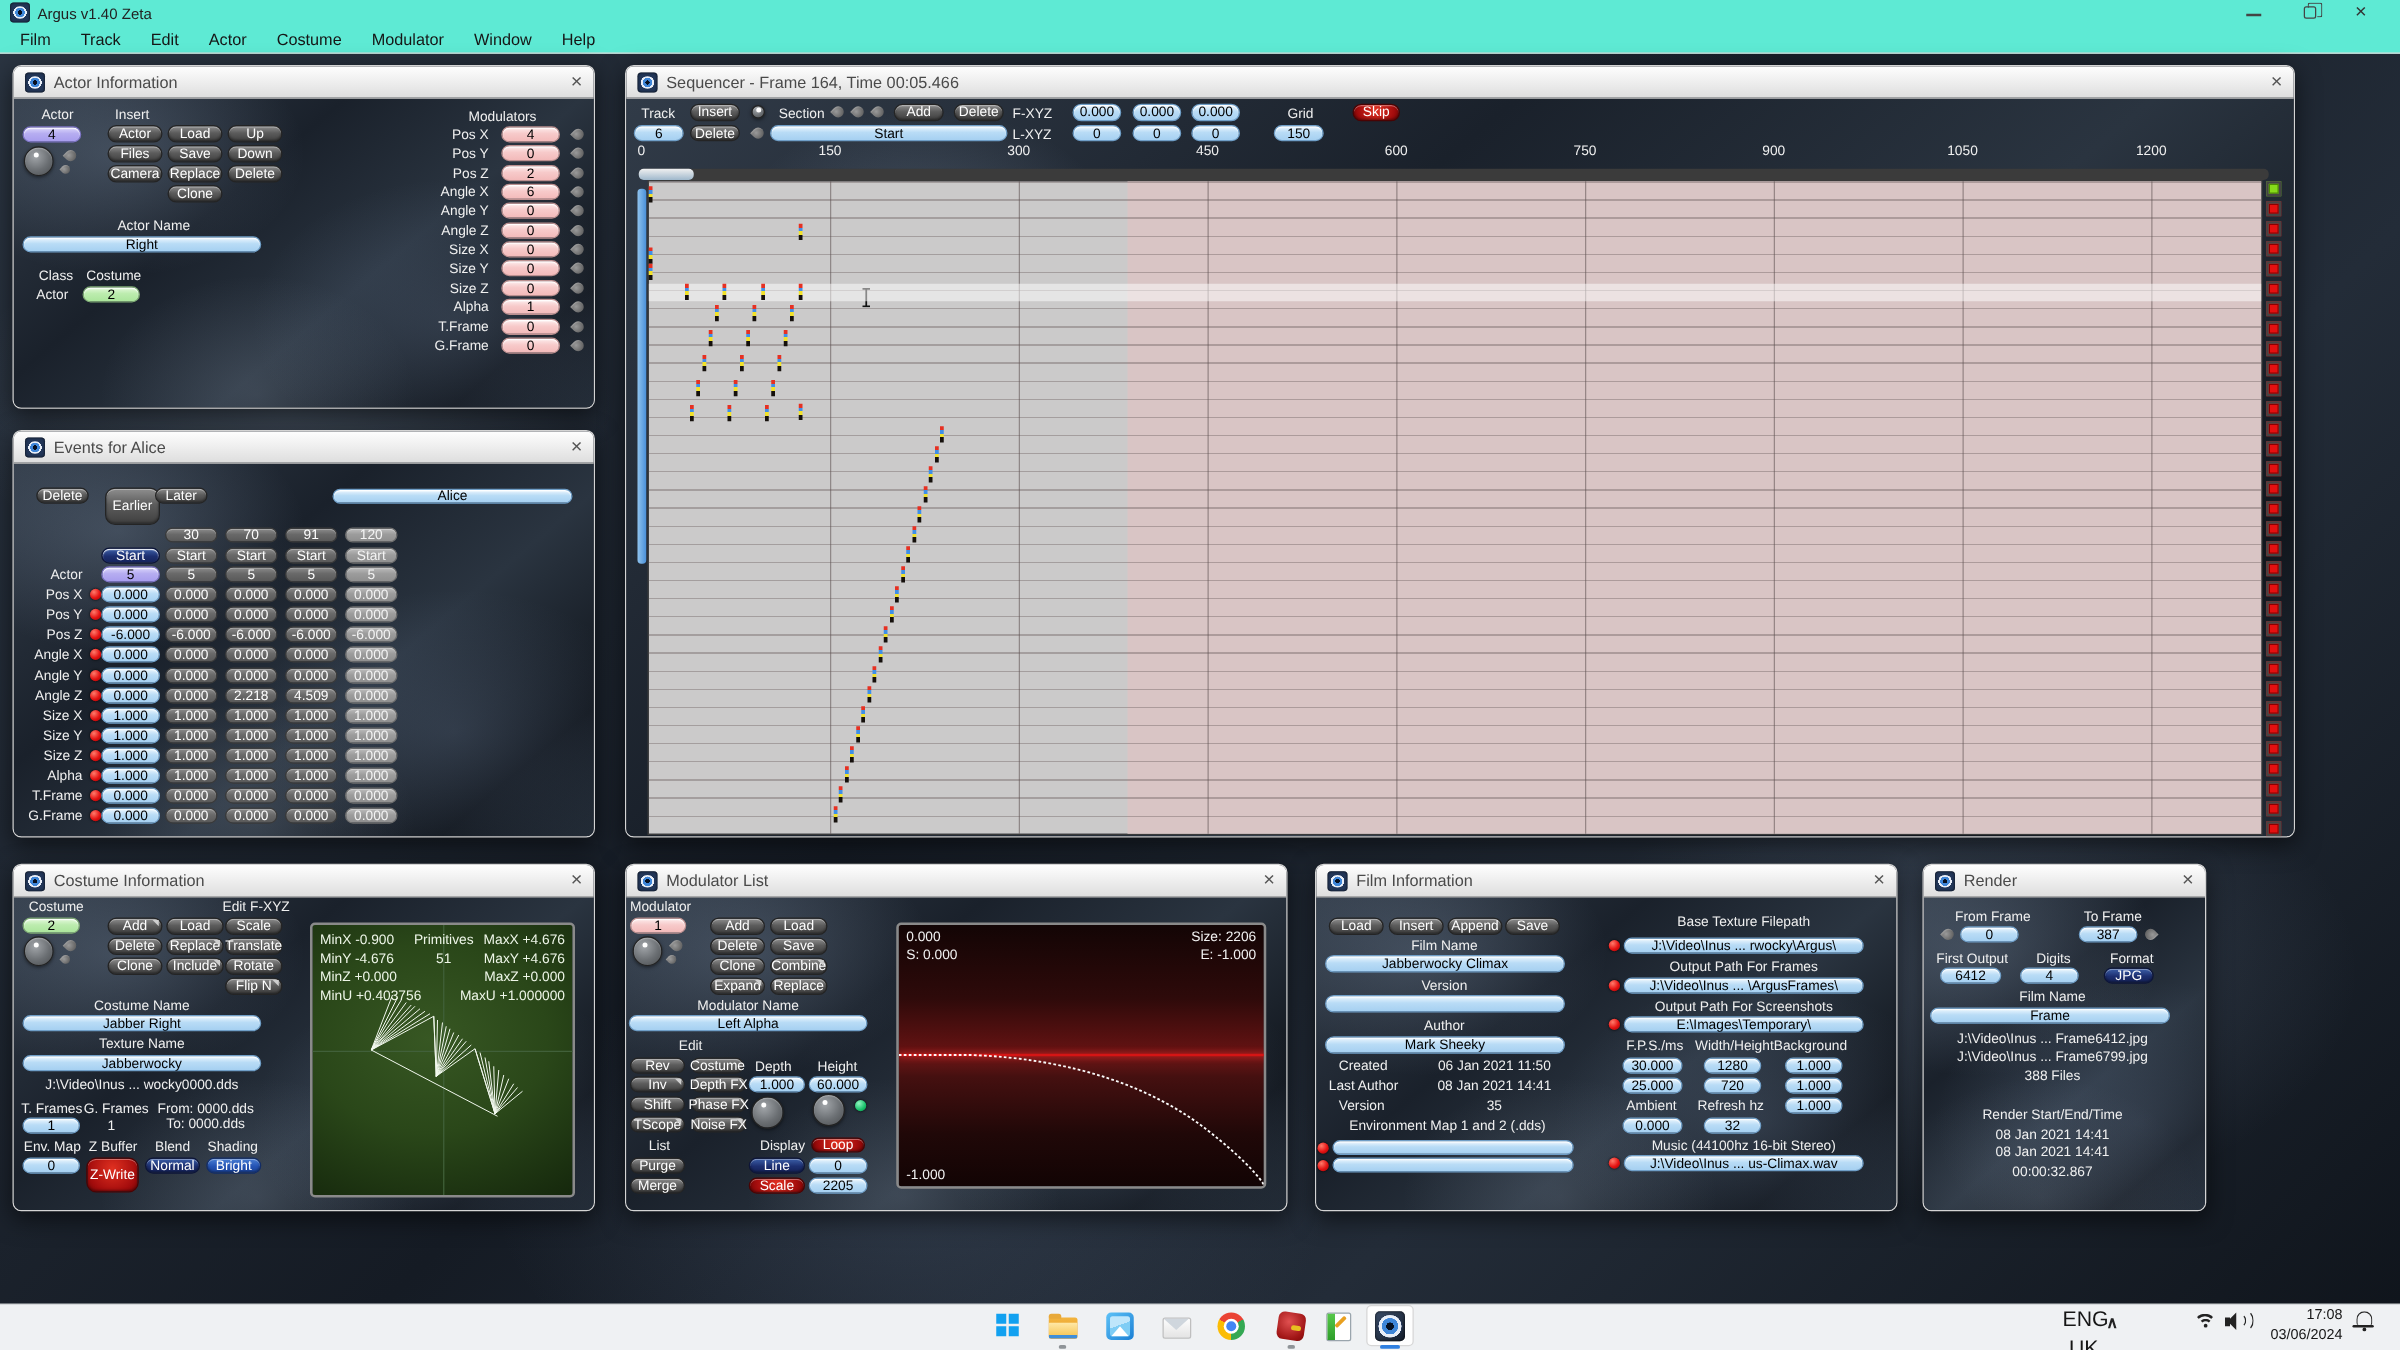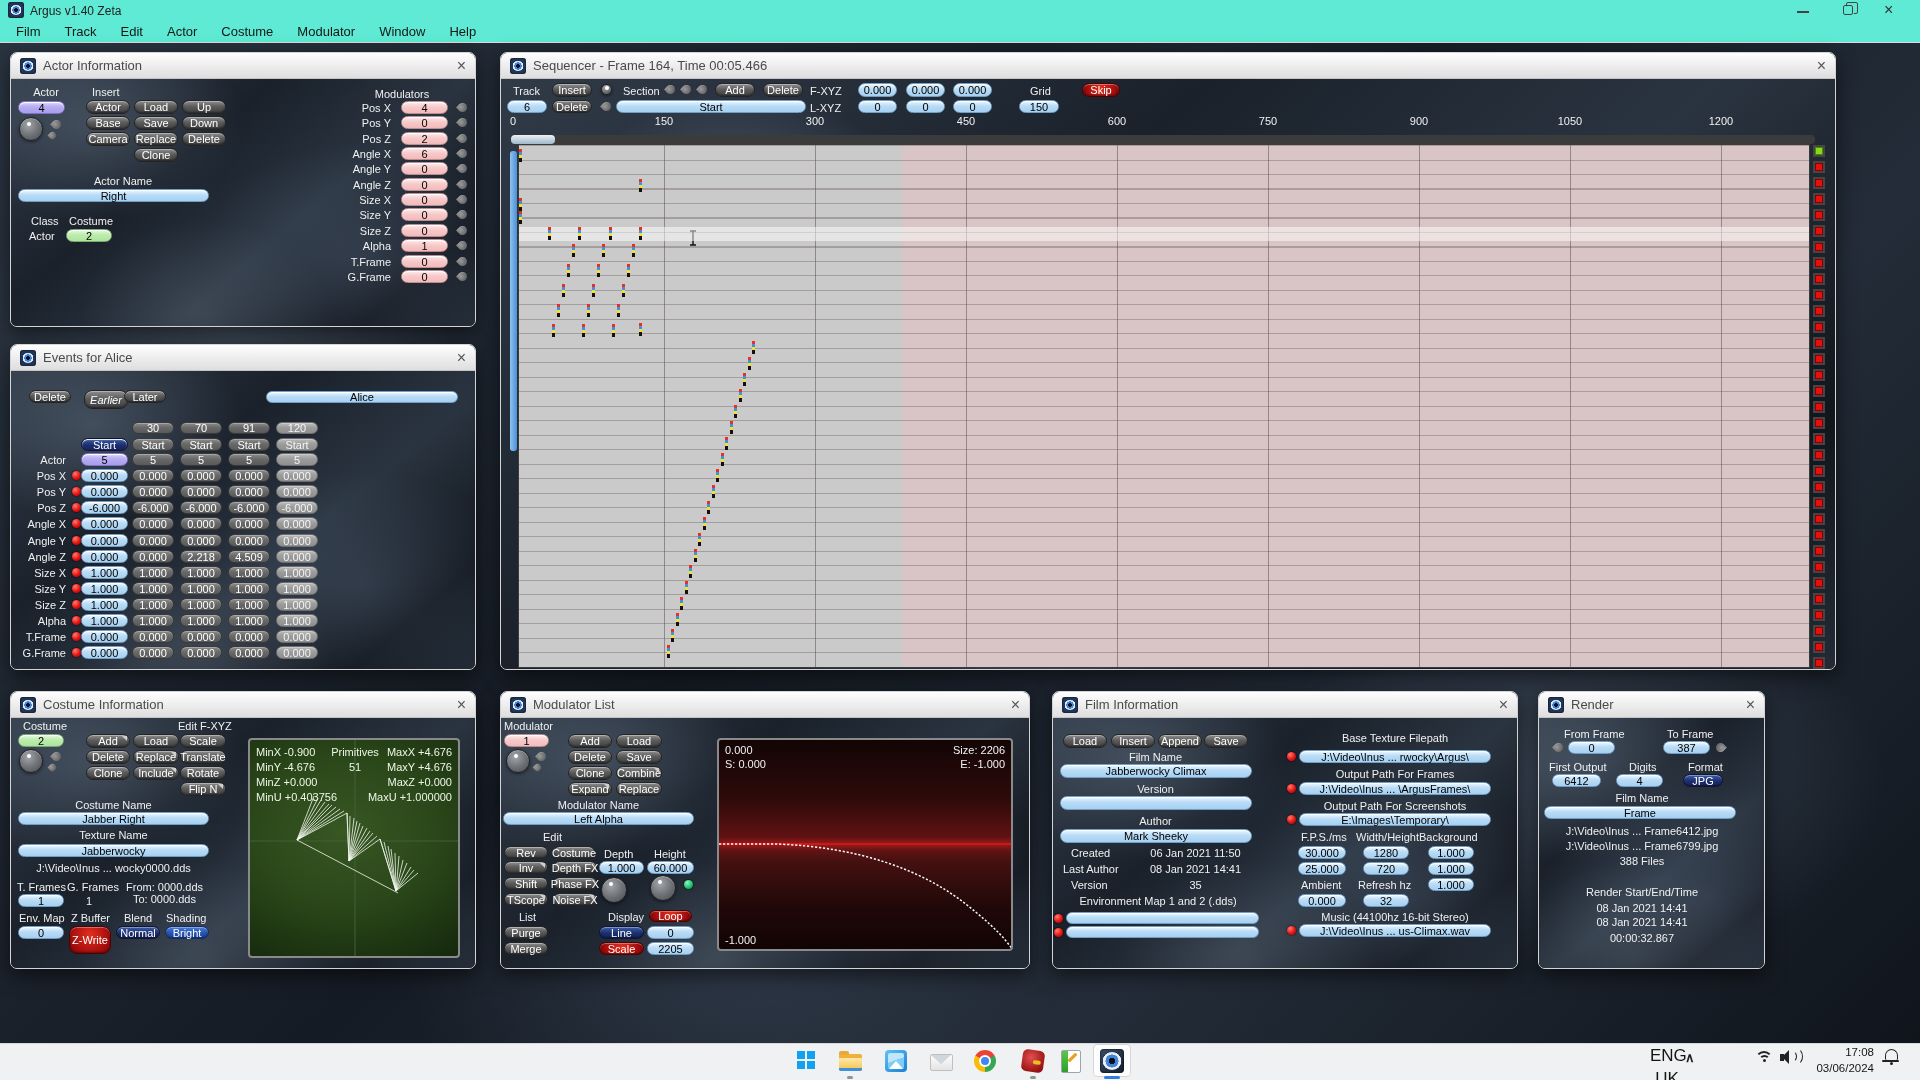--- a/index.html
+++ b/index.html
@@ -145,21 +145,21 @@
   <div class="fld green" style="left:55px;top:176px;width:46px">2</div>
   <div class="lbl c" style="left:363px;top:35px;width:56px">Modulators</div>
 <div class="tb">
       <span class="eyeico"></span>
       <span class="t">Actor Information</span>
       <span class="x">×</span>
     </div>
     <div class="btn" style="position: absolute; left: 75px; top: 47px; width: 44px; height: 14px;">Actor</div>
     <div class="btn" style="position: absolute; left: 123px; top: 47px; width: 44px; height: 14px;">Load</div>
     <div class="btn" style="position: absolute; left: 171px; top: 47px; width: 44px; height: 14px;">Up</div>
-    <div class="btn" style="position: absolute; left: 75px; top: 63px; width: 44px; height: 14px;">Base</div>
+    <div class="btn" style="position: absolute; left: 75px; top: 63px; width: 44px; height: 14px;">Files</div>
     <div class="btn" style="position: absolute; left: 123px; top: 63px; width: 44px; height: 14px;">Save</div>
     <div class="btn" style="position: absolute; left: 171px; top: 63px; width: 44px; height: 14px;">Down</div>
     <div class="btn" style="position: absolute; left: 75px; top: 79px; width: 44px; height: 14px;">Camera</div>
     <div class="btn" style="position: absolute; left: 123px; top: 79px; width: 44px; height: 14px;">Replace</div>
     <div class="btn" style="position: absolute; left: 171px; top: 79px; width: 44px; height: 14px;">Delete</div>
     <div class="btn" style="position: absolute; left: 123px; top: 95px; width: 44px; height: 14px;">Clone</div>
     <div class="lbl r" style="position: absolute; left: 292px; top: 49px; width: 88px;">Pos X</div>
     <div class="fld pink" style="position: absolute; left: 390px; top: 48px; width: 47px; height: 13px;">4</div>
     <div class="drop" style="position: absolute; left: 447px; top: 50px; width: 9px; height: 9px;"></div>
     <div class="lbl r" style="position: absolute; left: 292px; top: 64px; width: 88px;">Pos Y</div>
@@ -199,21 +199,21 @@
 
 <section class="win" id="win-events" style="left:10px;top:344px;width:466px;height:326px">
   <div class="wtex"></div>
   <div class="fld" style="left:255px;top:46px;width:192px;height:12px">Alice</div>
 <div class="tb">
       <span class="eyeico"></span>
       <span class="t">Events for Alice</span>
       <span class="x">×</span>
     </div>
     <div class="btn" style="position: absolute; left: 18px; top: 45px; width: 42px; height: 13px;">Delete</div>
-    <div class="btn" style="position: absolute; left: 73px; top: 45px; width: 44px; height: 19px; font-style: italic;">Earlier</div>
+    <div class="btn" style="position: absolute; left: 73px; top: 45px; width: 44px; height: 30px;">Earlier</div>
     <div class="btn" style="position: absolute; left: 113px; top: 45px; width: 42px; height: 13px;">Later</div>
     <div class="fld grayc" style="position: absolute; left: 121px; top: 77px; width: 42px; height: 12px;">30</div>
     <div class="fld grayc" style="position: absolute; left: 169px; top: 77px; width: 42px; height: 12px;">70</div>
     <div class="fld grayc" style="position: absolute; left: 217px; top: 77px; width: 42px; height: 12px;">91</div>
     <div class="fld grayc dim" style="position: absolute; left: 265px; top: 77px; width: 42px; height: 12px;">120</div>
     <div class="fld navy" style="position: absolute; left: 70px; top: 93px; width: 47px; height: 13px;">Start</div>
     <div class="fld grayc" style="position: absolute; left: 121px; top: 93px; width: 42px; height: 13px;">Start</div>
     <div class="fld grayc" style="position: absolute; left: 169px; top: 93px; width: 42px; height: 13px;">Start</div>
     <div class="fld grayc" style="position: absolute; left: 217px; top: 93px; width: 42px; height: 13px;">Start</div>
     <div class="fld grayc dim" style="position: absolute; left: 265px; top: 93px; width: 42px; height: 13px;">Start</div>

